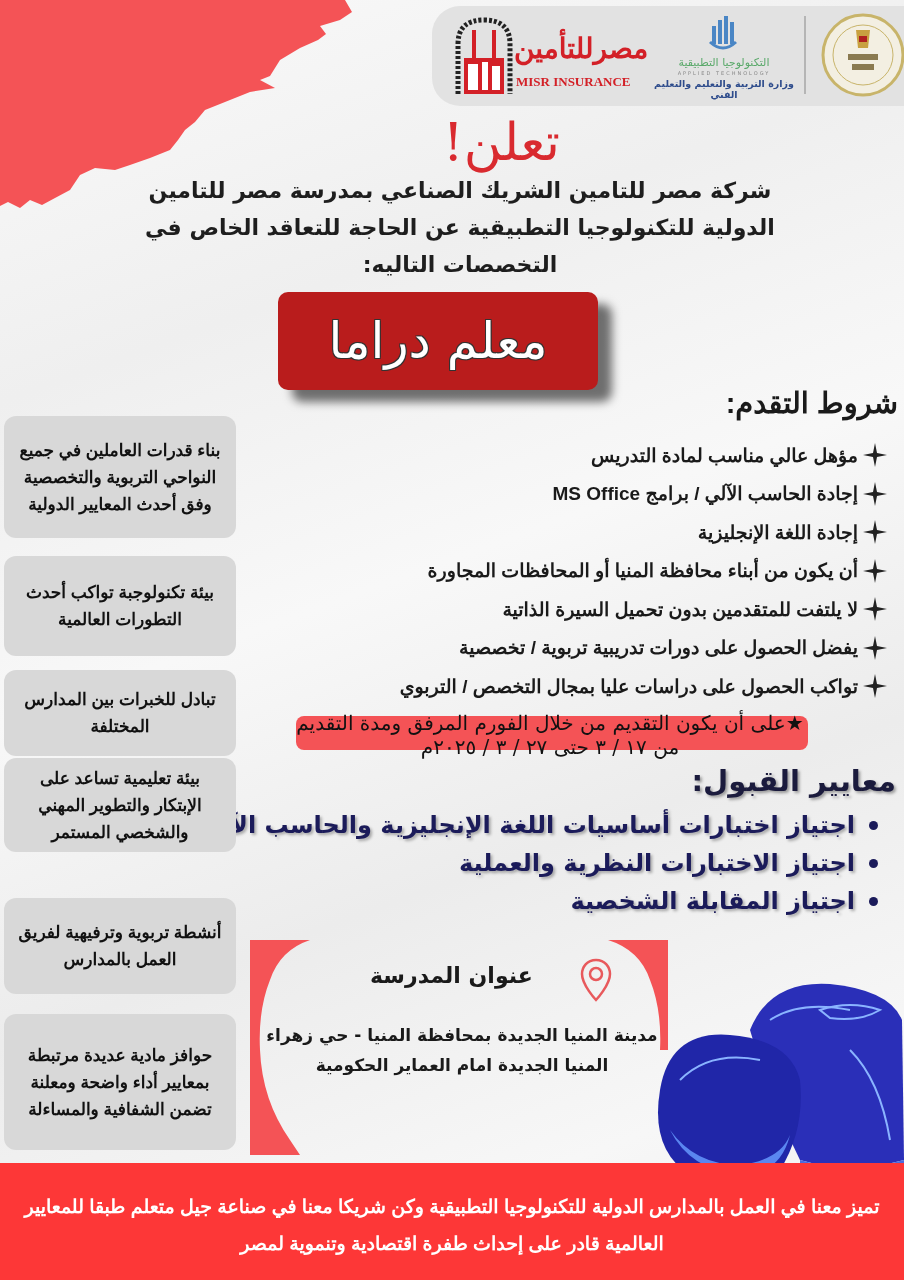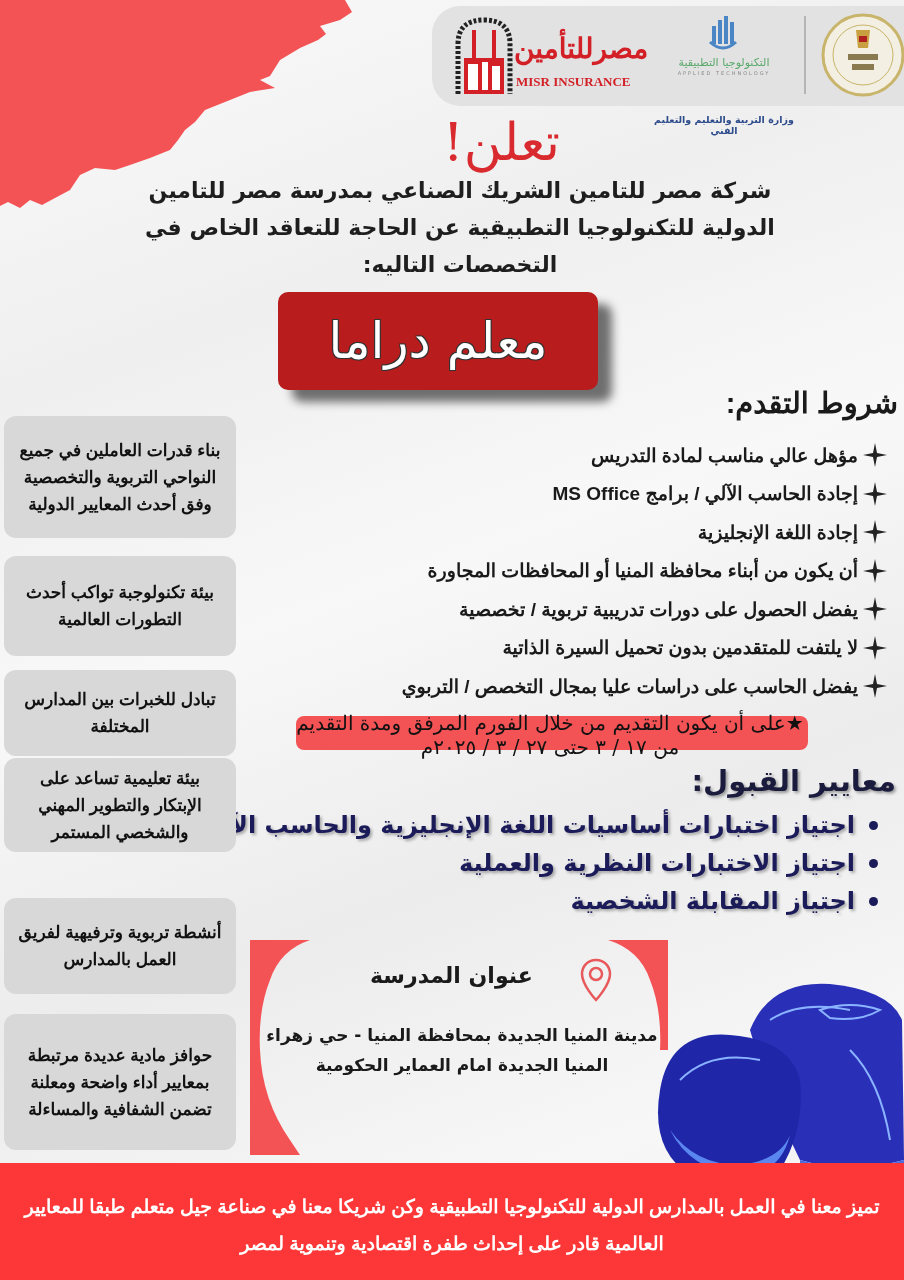--- a/index.html
+++ b/index.html
@@ -23,21 +23,21 @@
     display:flex; align-items:center; direction:ltr;
   }
   .misr-logo { position:absolute; left:20px; top:8px; width:200px; height:84px; }
   .misr-emblem { position:absolute; left:0; top:0; width:64px; height:84px; }
   .misr-ar { position:absolute; left:62px; top:18px; font-size:28px; font-weight:bold; color:#d32027; direction:rtl; font-family:Liberation Serif, serif; letter-spacing:-1px; }
   .misr-en { position:absolute; left:64px; top:60px; font-size:13px; font-weight:bold; color:#d32027; font-family:Liberation Serif, serif; }
   .tech-logo { position:absolute; left:212px; top:8px; width:160px; height:84px; text-align:center; }
   .tech-icon { position:absolute; left:62px; top:0px; width:34px; height:40px; }
   .tech-ar { position:absolute; left:0; right:0; top:42px; font-size:11px; color:#5aa96a; direction:rtl; }
   .tech-en { position:absolute; left:0; right:0; top:56px; font-size:5px; color:#888; letter-spacing:2px; }
-  .tech-min { position:absolute; left:0; right:0; top:64px; font-size:9.5px; color:#2e4c8c; font-weight:bold; direction:rtl;margin-top:36px; }
+  .tech-min { position:absolute; left:0; right:0; top:64px; font-size:9.5px; color:#2e4c8c; font-weight:bold; direction:rtl; }
   .divider-v { position:absolute; left:372px; top:10px; width:2px; height:78px; background:#b5b5b5; }
   .ministry-seal { position:absolute; left:388px; top:6px; width:86px; height:86px; }
 
   
   .headline { left:360px; top:112px; width:200px; text-align:right; font-family:"DejaVu Serif", serif; font-size:52px; color:#d92a2f; line-height:60px; }
   .intro { left:120px; top:172px; width:680px; text-align:center; font-size:22px; font-weight:bold; line-height:37px; color:#1e1e1e; }
 
   
   .job-box {
     left:278px; top:292px; width:320px; height:98px;
@@ -174,37 +174,37 @@
         </svg>
       </span>
     <span class="req-text">أن يكون من أبناء محافظة المنيا أو المحافظات المجاورة</span>
   </div>
   <div class="req-item">
     <span class="req-bullet">
         <svg width="24" height="24" viewBox="0 0 24 24">
           <path d="M12,0 L14,10 L24,12 L14,14 L12,24 L10,14 L0,12 L10,10 Z" fill="#222"></path>
         </svg>
       </span>
+    <span class="req-text">لا يلتفت للمتقدمين بدون تحميل السيرة الذاتية</span>
+  </div>
+  <div class="req-item">
+    <span class="req-bullet">
+        <svg width="24" height="24" viewBox="0 0 24 24">
+          <path d="M12,0 L14,10 L24,12 L14,14 L12,24 L10,14 L0,12 L10,10 Z" fill="#222"></path>
+        </svg>
+      </span>
     <span class="req-text">يفضل الحصول على دورات تدريبية تربوية / تخصصية</span>
   </div>
   <div class="req-item">
     <span class="req-bullet">
         <svg width="24" height="24" viewBox="0 0 24 24">
           <path d="M12,0 L14,10 L24,12 L14,14 L12,24 L10,14 L0,12 L10,10 Z" fill="#222"></path>
         </svg>
       </span>
-    <span class="req-text">لا يلتفت للمتقدمين بدون تحميل السيرة الذاتية</span>
-  </div>
-  <div class="req-item">
-    <span class="req-bullet">
-        <svg width="24" height="24" viewBox="0 0 24 24">
-          <path d="M12,0 L14,10 L24,12 L14,14 L12,24 L10,14 L0,12 L10,10 Z" fill="#222"></path>
-        </svg>
-      </span>
-    <span class="req-text">يفضل الحاسب على دراسات عليا بمجال التخصص / التربوي</span>
+    <span class="req-text">تواكب الحصول على دراسات عليا بمجال التخصص / التربوي</span>
   </div>
 </div>
 
 <div class="abs note-box"></div>
 <div class="abs note-text">
   <span>★</span><span>على أن يكون التقديم من خلال الفورم المرفق ومدة التقديم من ١٧ / ٣ حتى ٢٧ / ٣ / ٢٠٢٥م</span>
 </div>
 
 <div class="abs accept-heading">معايير القبول:</div>
 <div class="abs accept-list">

